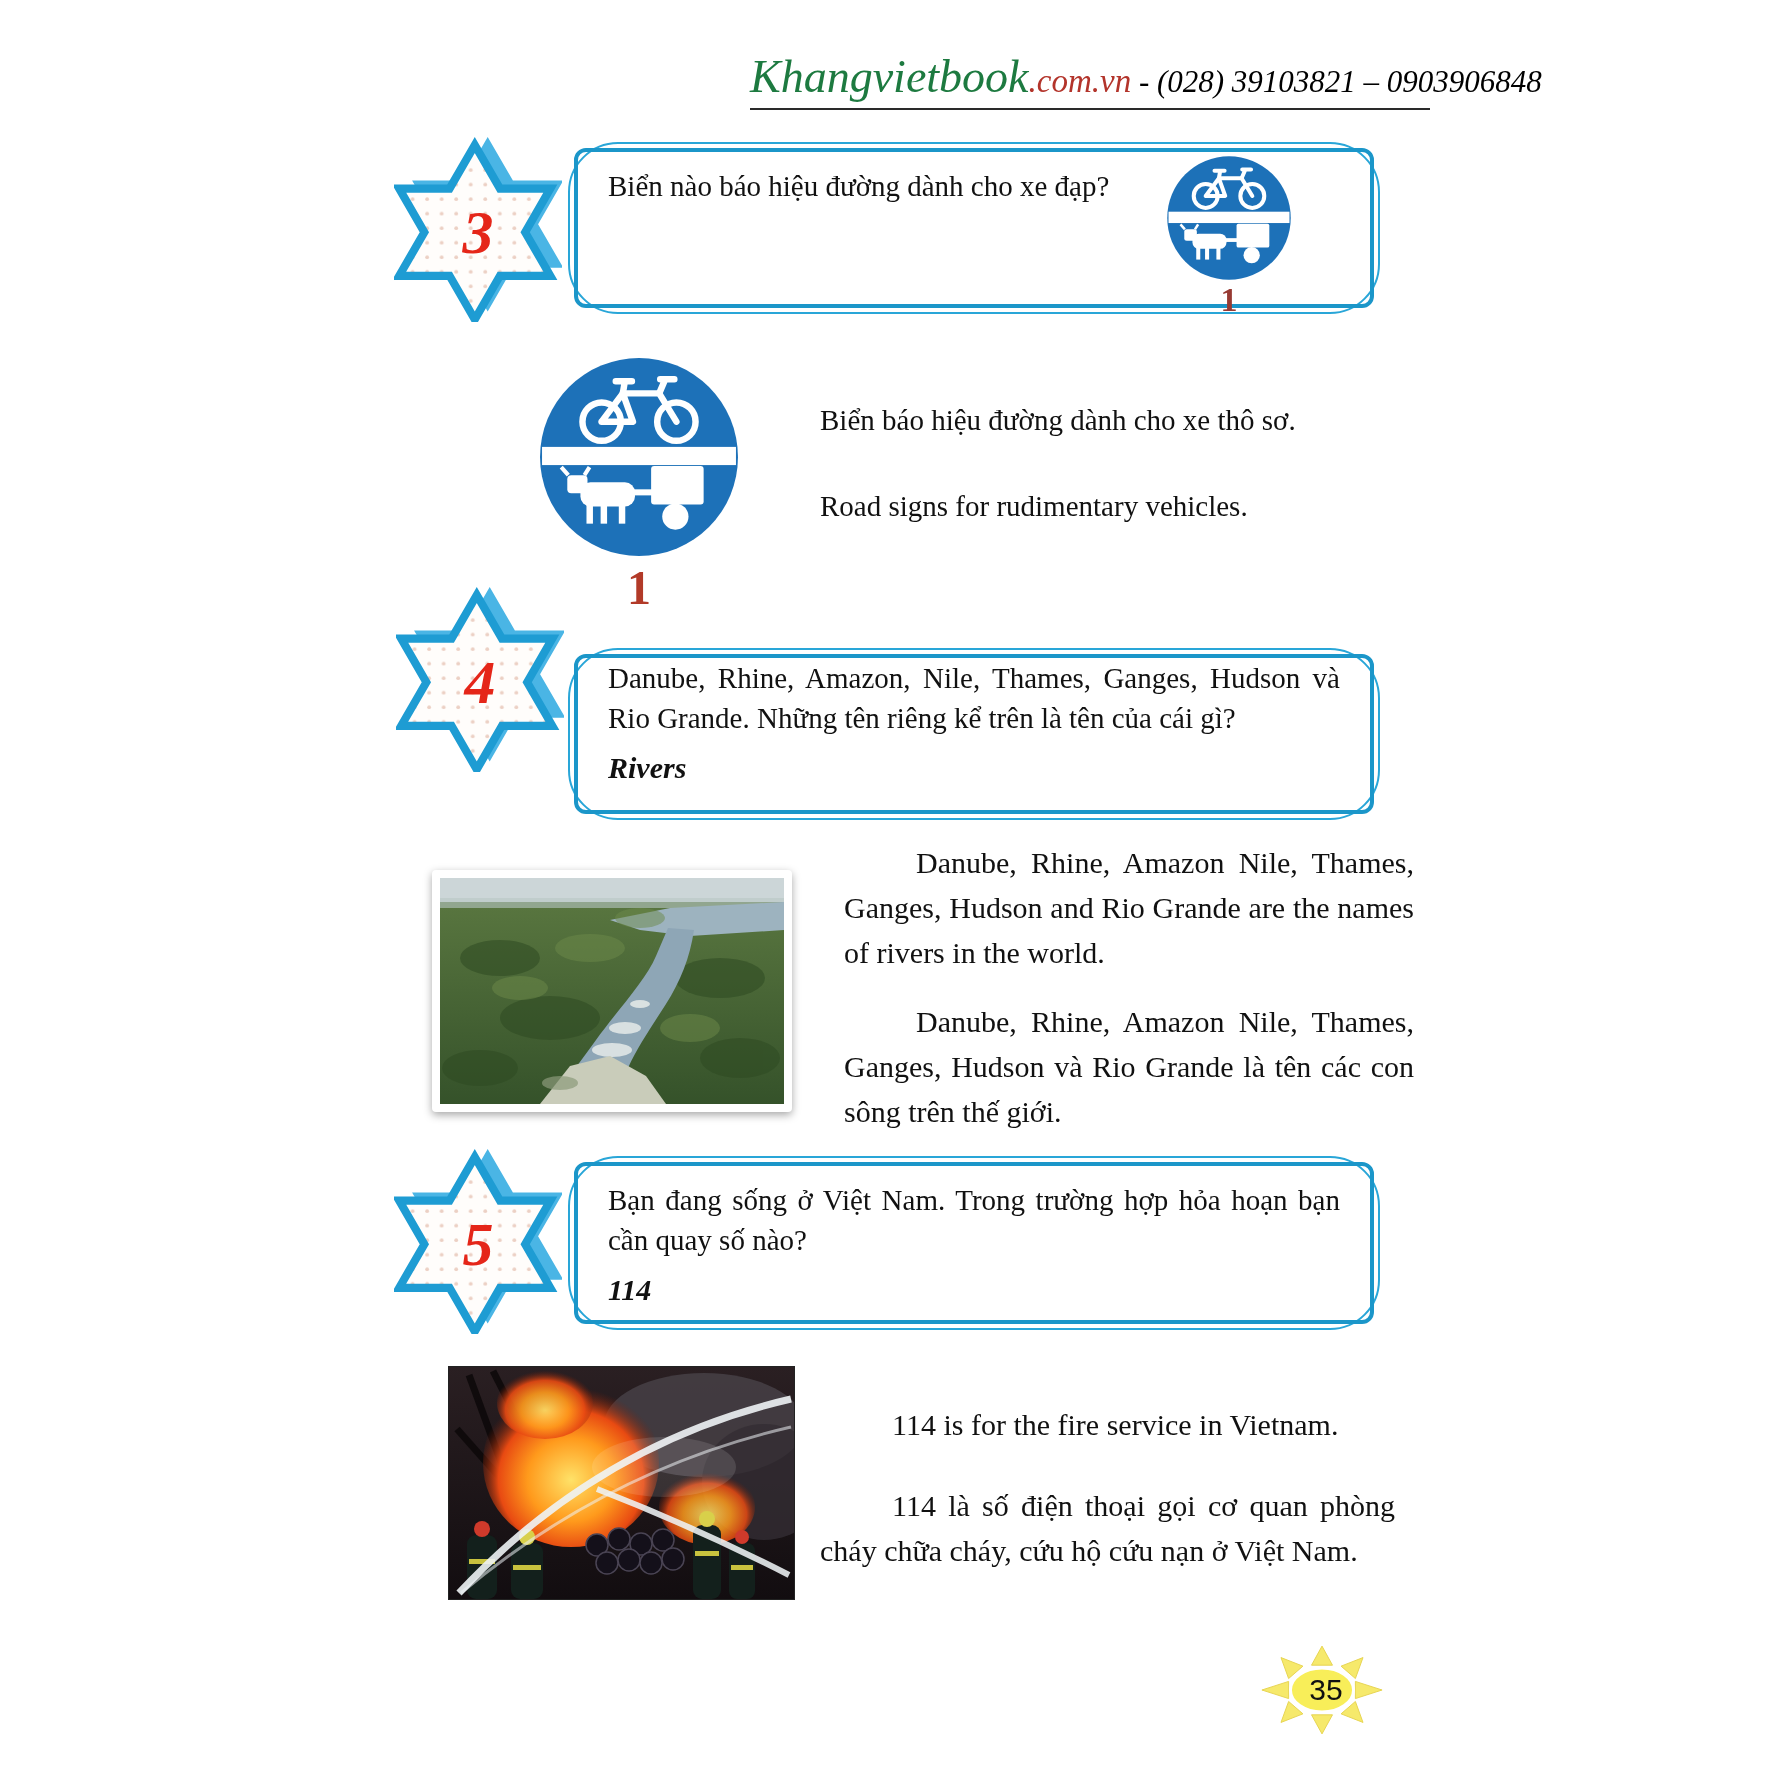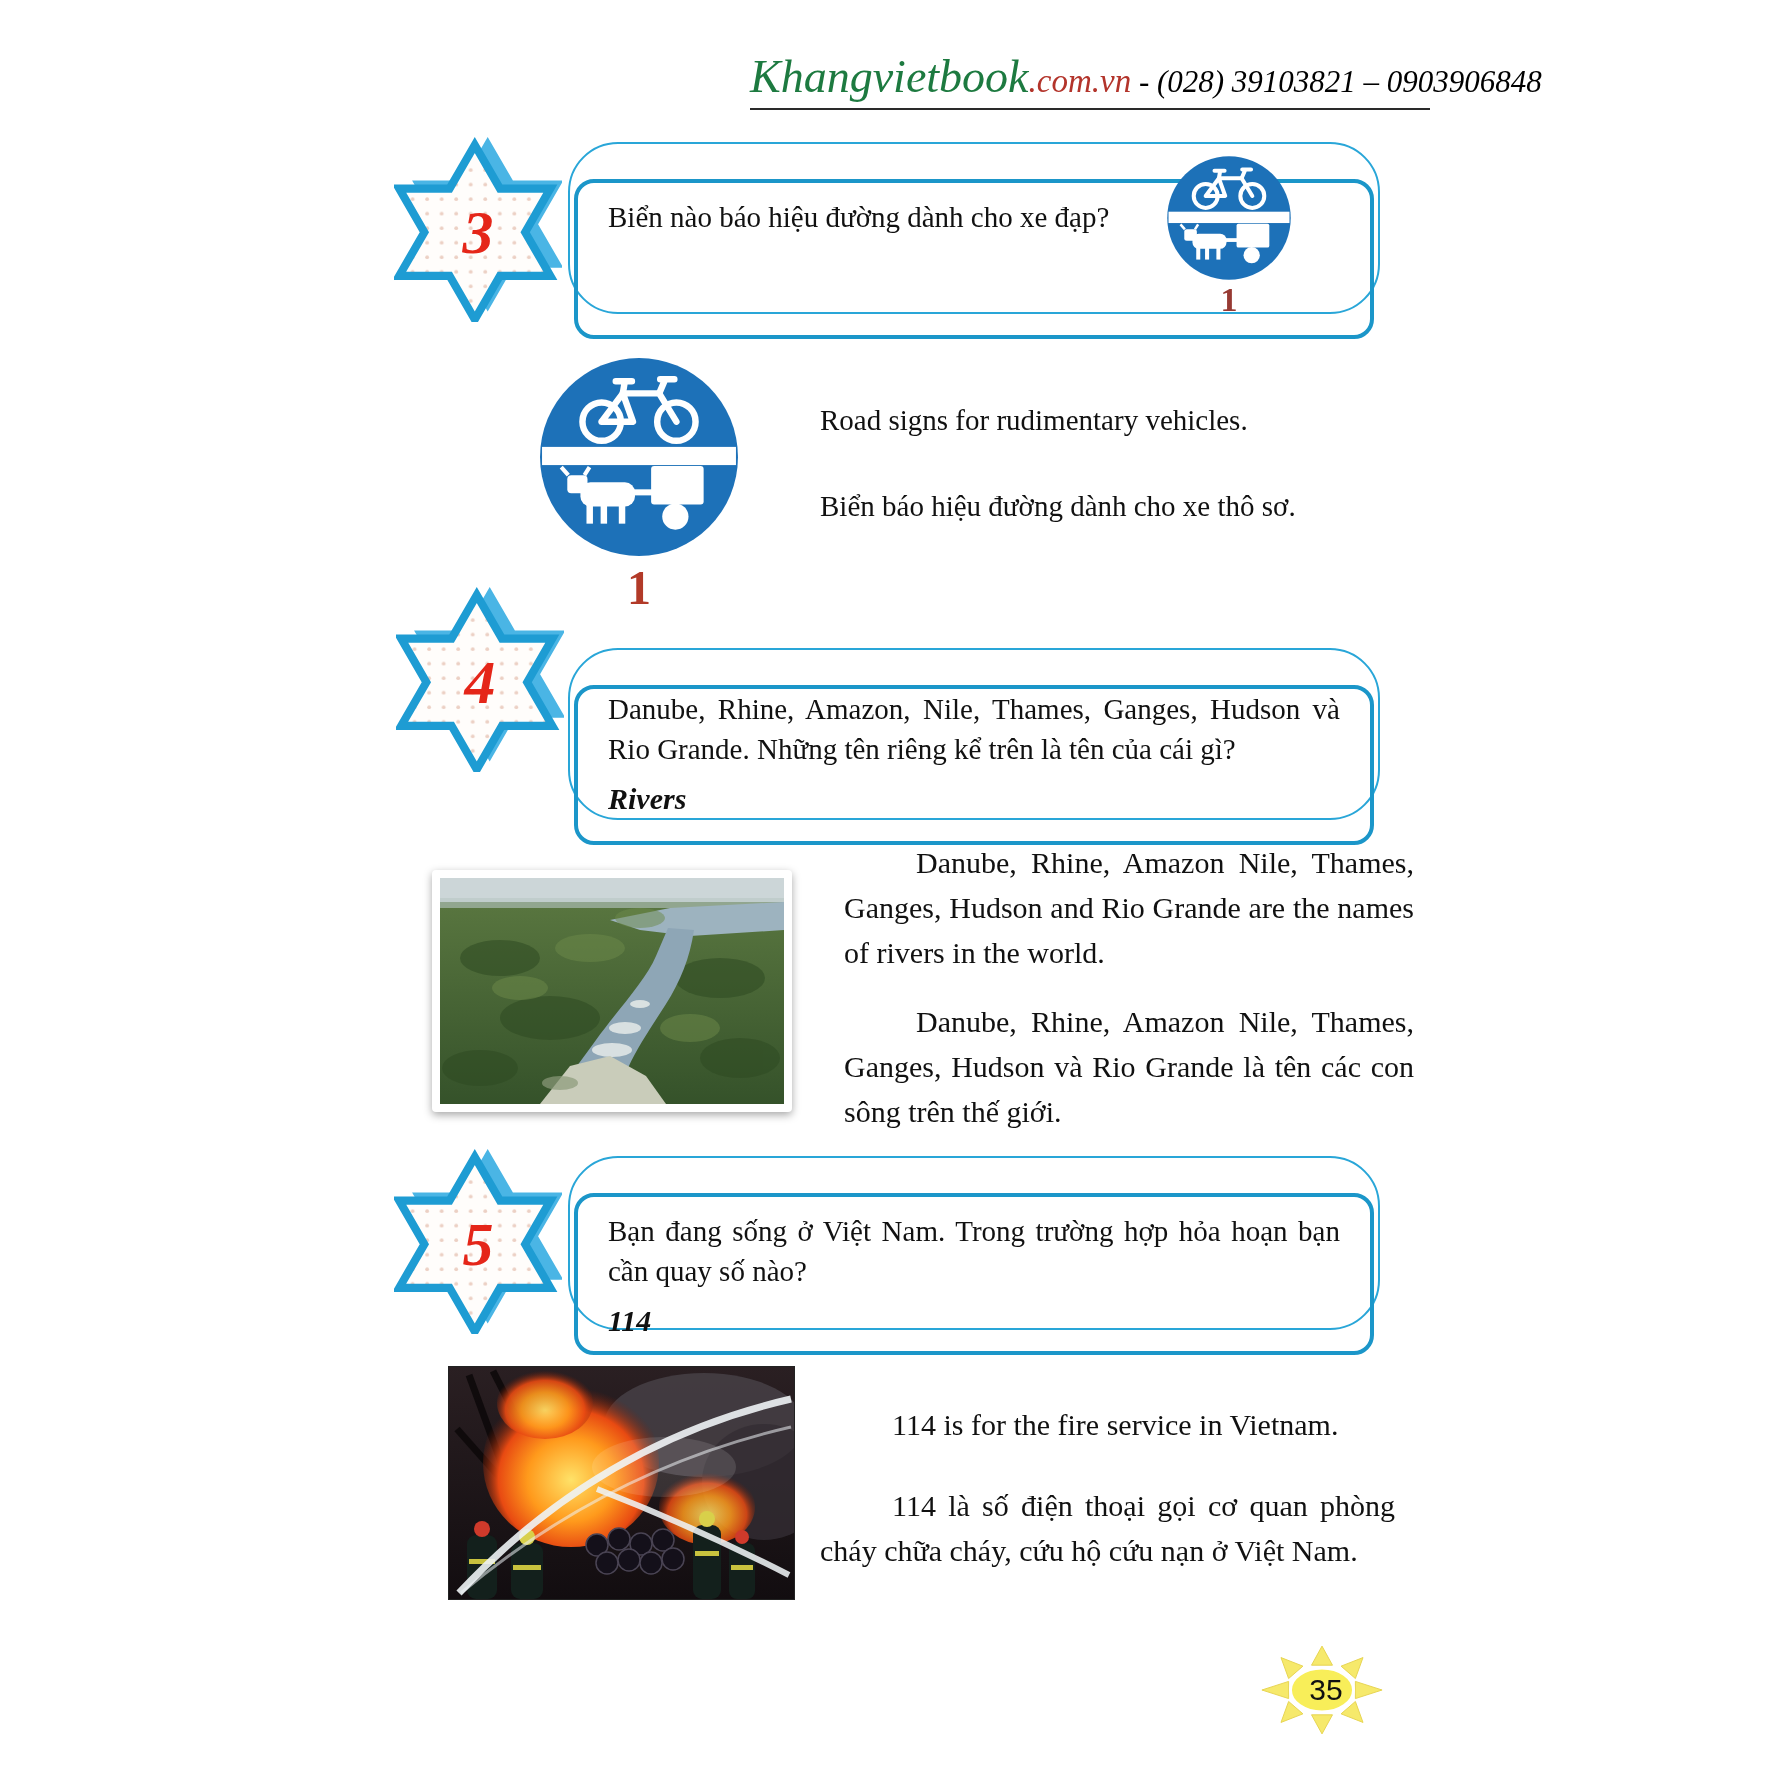--- a/index.html
+++ b/index.html
@@ -24,22 +24,22 @@
     display:flex;align-items:center;justify-content:center;
     font-size:62px;font-weight:bold;font-style:italic;color:#e52619;
     padding-top:6px;box-sizing:border-box;
   }
   
   .qbox{
     position:absolute;width:812px;border:2px solid #29a6d8;border-radius:50px;
     padding:4px;box-sizing:border-box;background:#fff;
   }
   .qbox-inner{
-    border:4px solid #1b96c9;border-radius:20px;width:100%;height:100%;
-    box-sizing:border-box;padding:14px 30px;font-size:29px;line-height:40px;margin-top:31px;
+    border:4px solid #1b96c9;border-radius:12px;width:100%;height:100%;
+    box-sizing:border-box;padding:14px 30px;font-size:29px;line-height:40px;
   }
   .jline{text-align:justify;text-align-last:justify;}
   .answer{font-weight:bold;font-style:italic;margin-top:10px;font-size:30px;}
   
   .sign{position:absolute;text-align:center;}
   .sign svg{display:block;width:100%;}
   .sign-cap-small{font-size:34px;font-weight:600;color:#973a33;line-height:34px;margin-top:2px;}
   .sign-cap-big{font-size:48px;font-weight:600;color:#b23a28;line-height:48px;margin-top:6px;}
   
   .ans-block{position:absolute;font-size:29px;line-height:40px;}
@@ -127,22 +127,22 @@
   </div>
 
   <div class="sign" style="left:538px;top:356px;width:202px;">
     <svg viewBox="0 0 100 100">
         <use href="#sign-art"></use>
       </svg>
     <div class="sign-cap-big">1</div>
   </div>
 
   <div class="ans-block" style="left:820px;top:400px;width:580px;">
+    <p>Biển báo hiệu đường dành cho xe thô sơ.</p>
     <p>Road signs for rudimentary vehicles.</p>
-    <p>Biển báo hiệu đường dành cho xe thô sơ.</p>
   </div>
 
   <div class="star" style="left:396px;top:586px;">
     <svg>
         <use href="#star-art"></use>
       </svg>
     <span class="star-num">4</span>
   </div>
 
   <div class="qbox" style="left:568px;top:648px;height:172px;">

